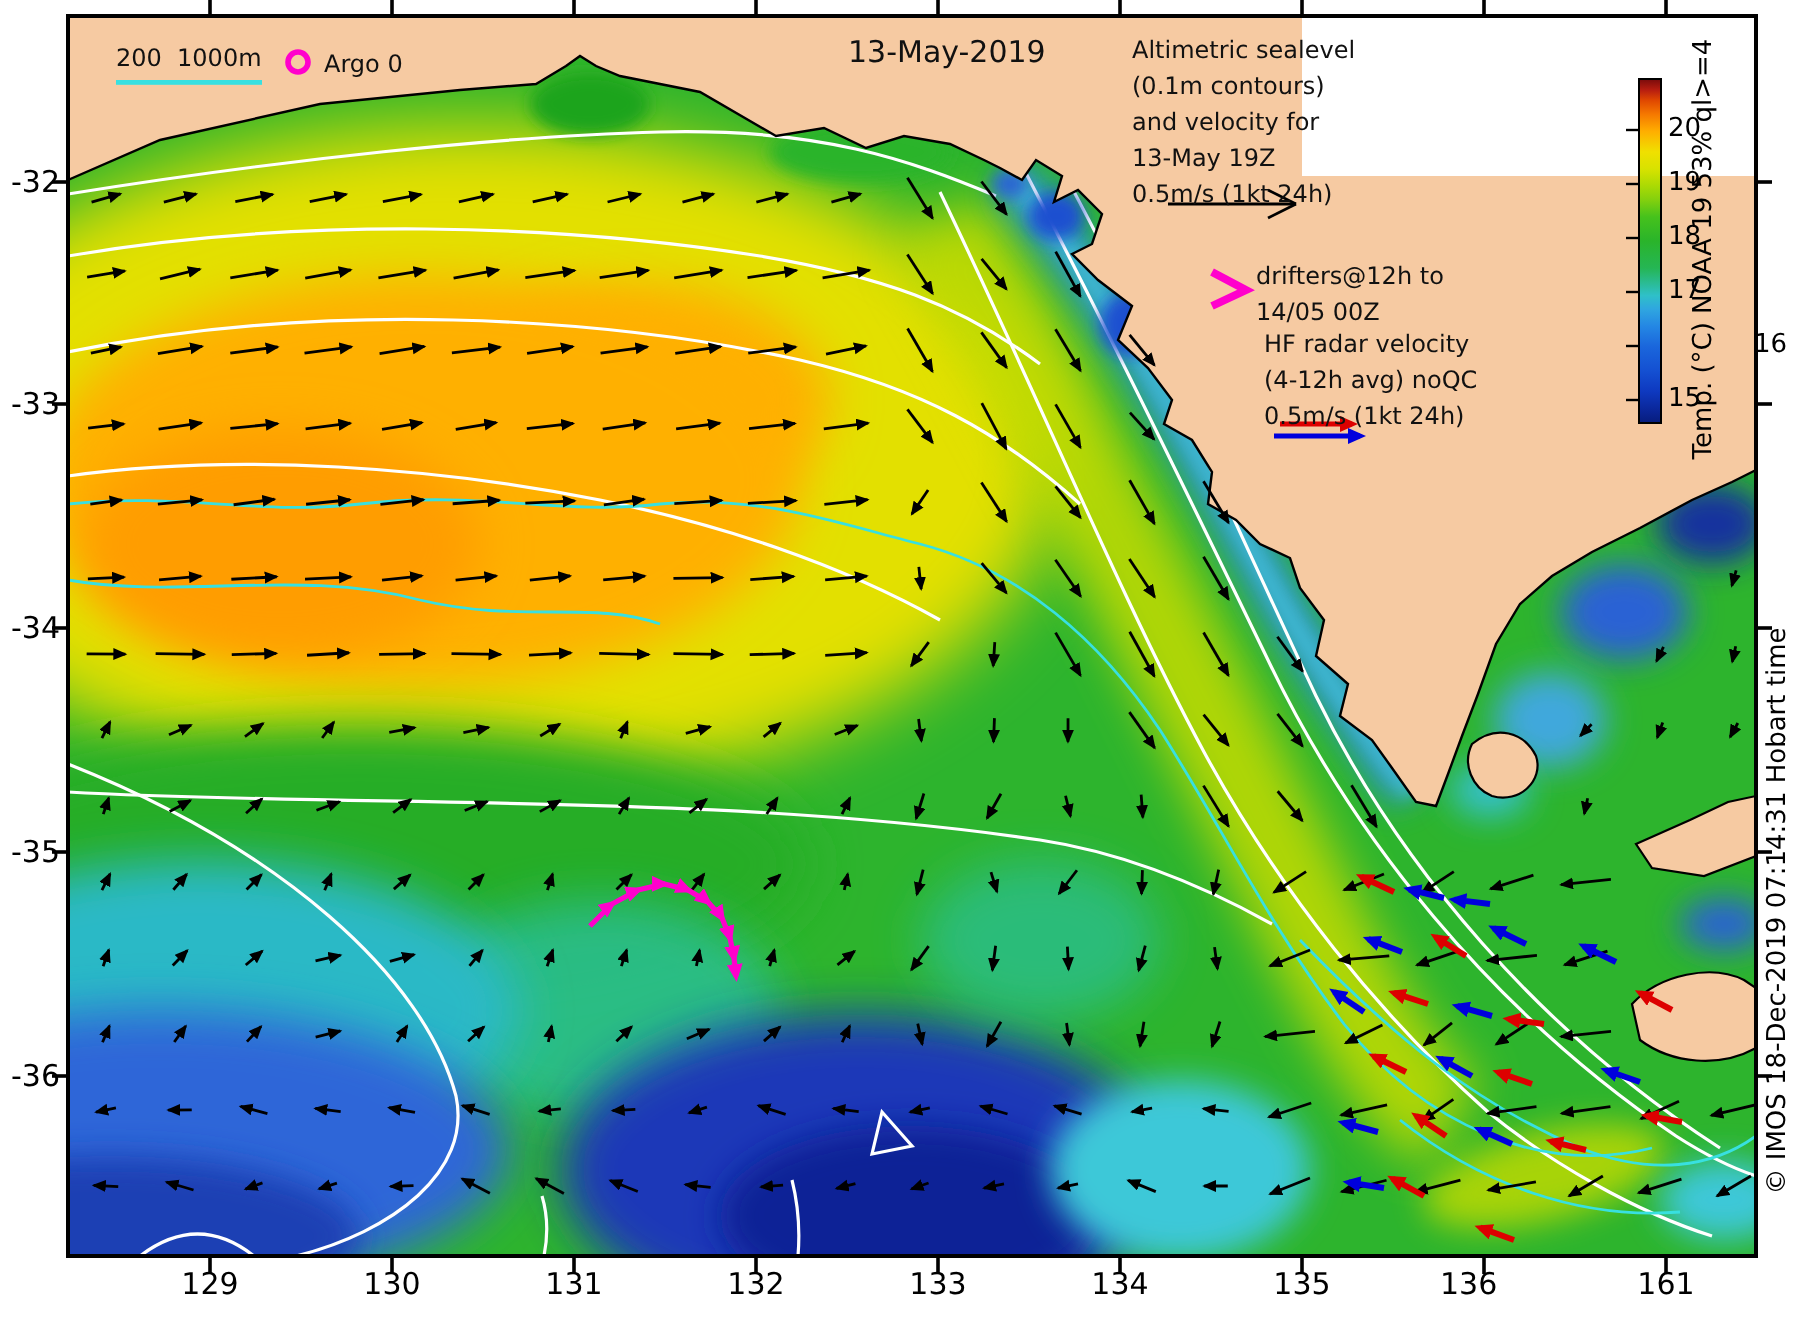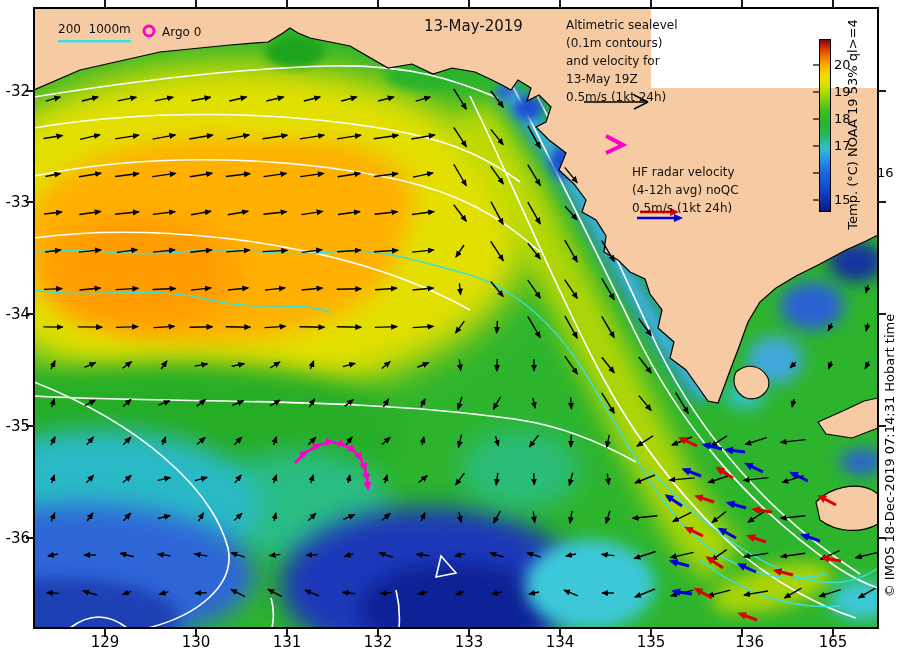--- a/index.html
+++ b/index.html
@@ -467,20 +467,21 @@
       <line x1="813" y1="200" x2="819" y2="200" stroke="#000" stroke-width="1.2"></line>
       <line x1="819" y1="200" x2="823" y2="200" stroke="#000" stroke-width="1"></line>
     </svg>
 
 <div class="anno" style="left:58px;top:20px;">200  1000m</div>
 <div class="anno" style="left:162px;top:23px;">Argo 0</div>
 <div class="anno title" style="left:424px;top:17px;">13-May-2019</div>
 
 <div class="anno" style="left:566px;top:16px;"><span>Altimetric sealevel</span><br><span>(0.1m contours)</span><br><span>and velocity for</span><br><span>13-May 19Z</span><br><span>0.5m/s (1kt 24h)</span></div>
 
+<div class="anno" style="left:628px;top:129px;"><span>drifters@12h to</span><br><span>14/05 00Z</span></div>
 
 <div class="anno" style="left:632px;top:163px;"><span>HF radar velocity</span><br><span>(4-12h avg) noQC</span><br><span>0.5m/s (1kt 24h)</span></div>
 
 <div style="position:absolute;left:819px;top:39px;width:10px;height:171px;border:1px solid #000;
   background:linear-gradient(to top,#071d7e 0%,#0a2596 3%,#0e39c0 9%,#1450d2 15%,#1a66dc 22%,#2487e4 28%,#2fa6e0 33%,#2fc0c8 37%,#25b654 45%,#2ab42a 53%,#46c21c 60%,#84d00e 65%,#aada04 69%,#d8e200 74%,#f0e000 79%,#ffae00 85%,#f57800 90%,#e04800 94%,#b81e10 97%,#7e0c0c 100%);"></div>
 <div id="cbLabels">
       <div class="cb-lab" style="left: 834px; top: 57px;">20</div>
       <div class="cb-lab" style="left: 834px; top: 84px;">19</div>
       <div class="cb-lab" style="left: 834px; top: 111px;">18</div>
       <div class="cb-lab" style="left: 834px; top: 138px;">17</div>
@@ -492,21 +493,21 @@
 <div class="cb-lab rot" style="left:714px;top:448px;width:350px;">© IMOS 18-Dec-2019 07:14:31 Hobart time</div>
 
 <div id="axisLabels">
       <div class="ticklab" style="left: 83px; top: 633px; width: 44px; text-align: center;">129</div>
       <div class="ticklab" style="left: 174px; top: 633px; width: 44px; text-align: center;">130</div>
       <div class="ticklab" style="left: 265px; top: 633px; width: 44px; text-align: center;">131</div>
       <div class="ticklab" style="left: 356px; top: 633px; width: 44px; text-align: center;">132</div>
       <div class="ticklab" style="left: 447px; top: 633px; width: 44px; text-align: center;">133</div>
       <div class="ticklab" style="left: 538px; top: 633px; width: 44px; text-align: center;">134</div>
       <div class="ticklab" style="left: 629px; top: 633px; width: 44px; text-align: center;">135</div>
-      <div class="ticklab" style="left: 720px; top: 633px; width: 44px; text-align: right;">136</div>
-      <div class="ticklab" style="left: 811px; top: 633px; width: 44px; text-align: center;">165</div>
+      <div class="ticklab" style="left: 720px; top: 633px; width: 44px; text-align: left;">136</div>
+      <div class="ticklab" style="left: 811px; top: 633px; width: 44px; text-align: center;">161</div>
       <div class="ticklab" style="left: 0px; top: 82px; width: 30px; text-align: right;">-32</div>
       <div class="ticklab" style="left: 0px; top: 193px; width: 30px; text-align: right;">-33</div>
       <div class="ticklab" style="left: 0px; top: 305px; width: 30px; text-align: right;">-34</div>
       <div class="ticklab" style="left: 0px; top: 417px; width: 30px; text-align: right;">-35</div>
       <div class="ticklab" style="left: 0px; top: 529px; width: 30px; text-align: right;">-36</div>
     </div>
 </div>
 
 </body></html>

